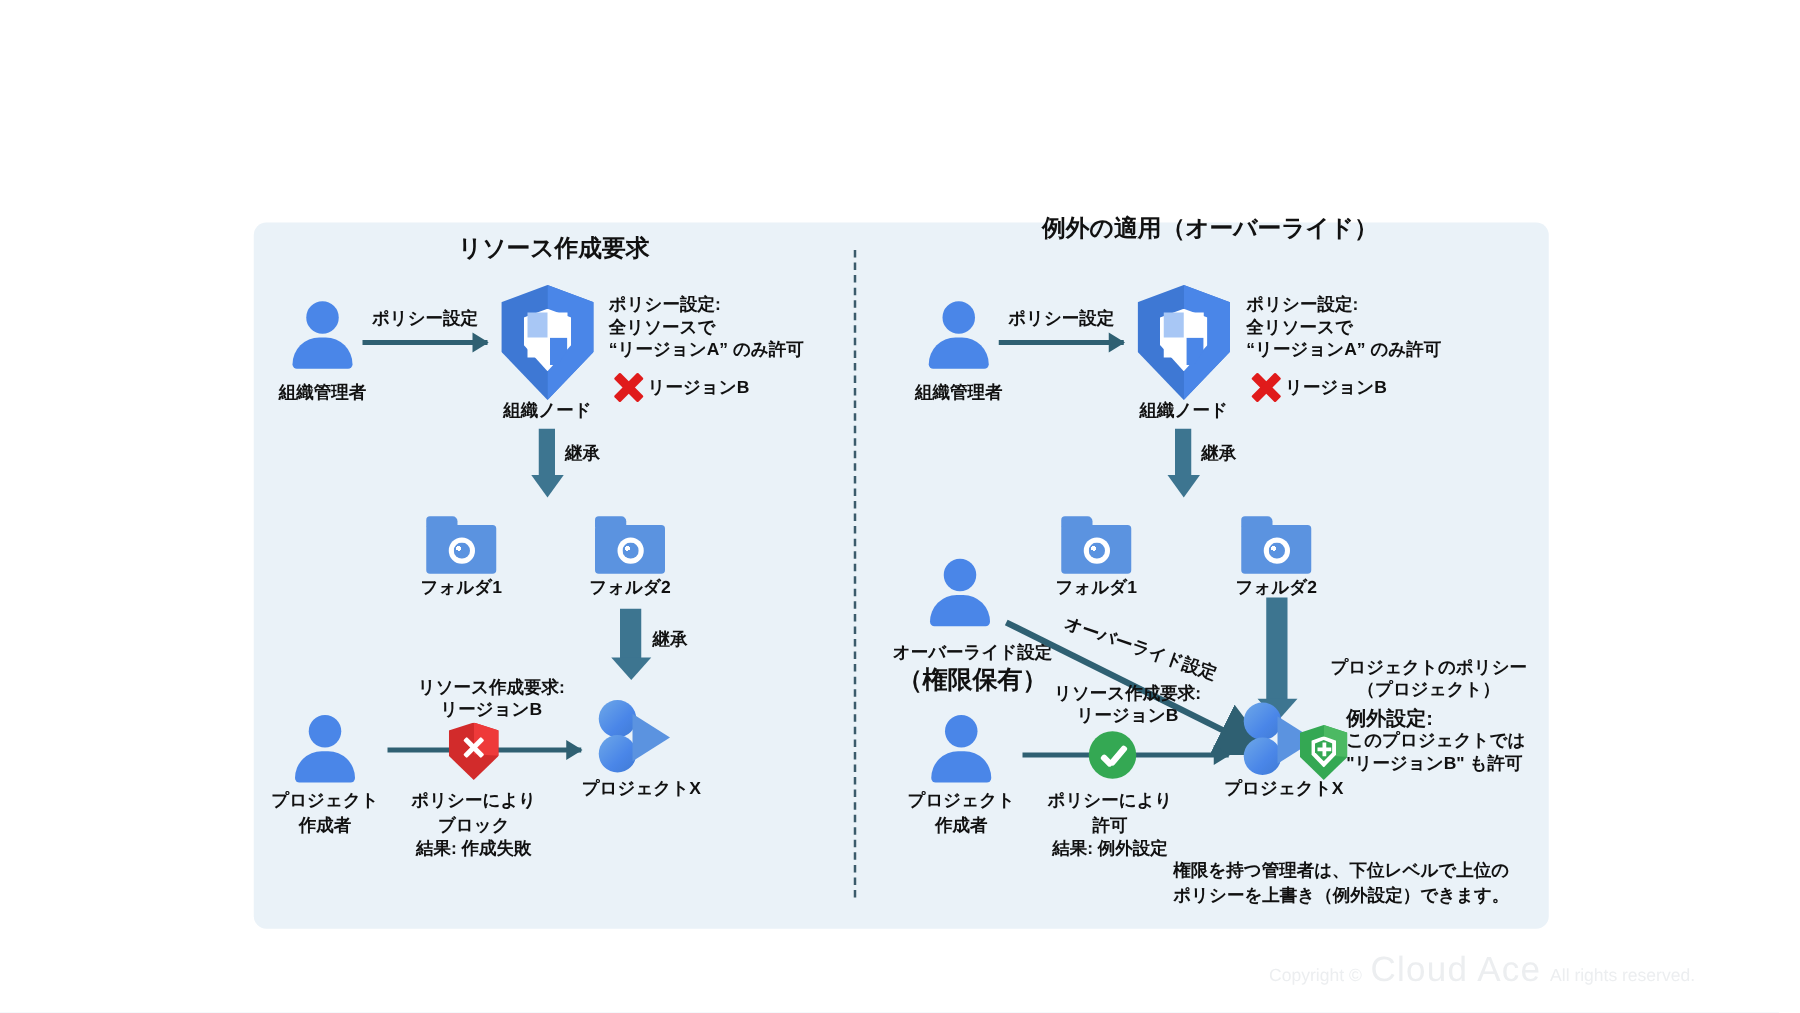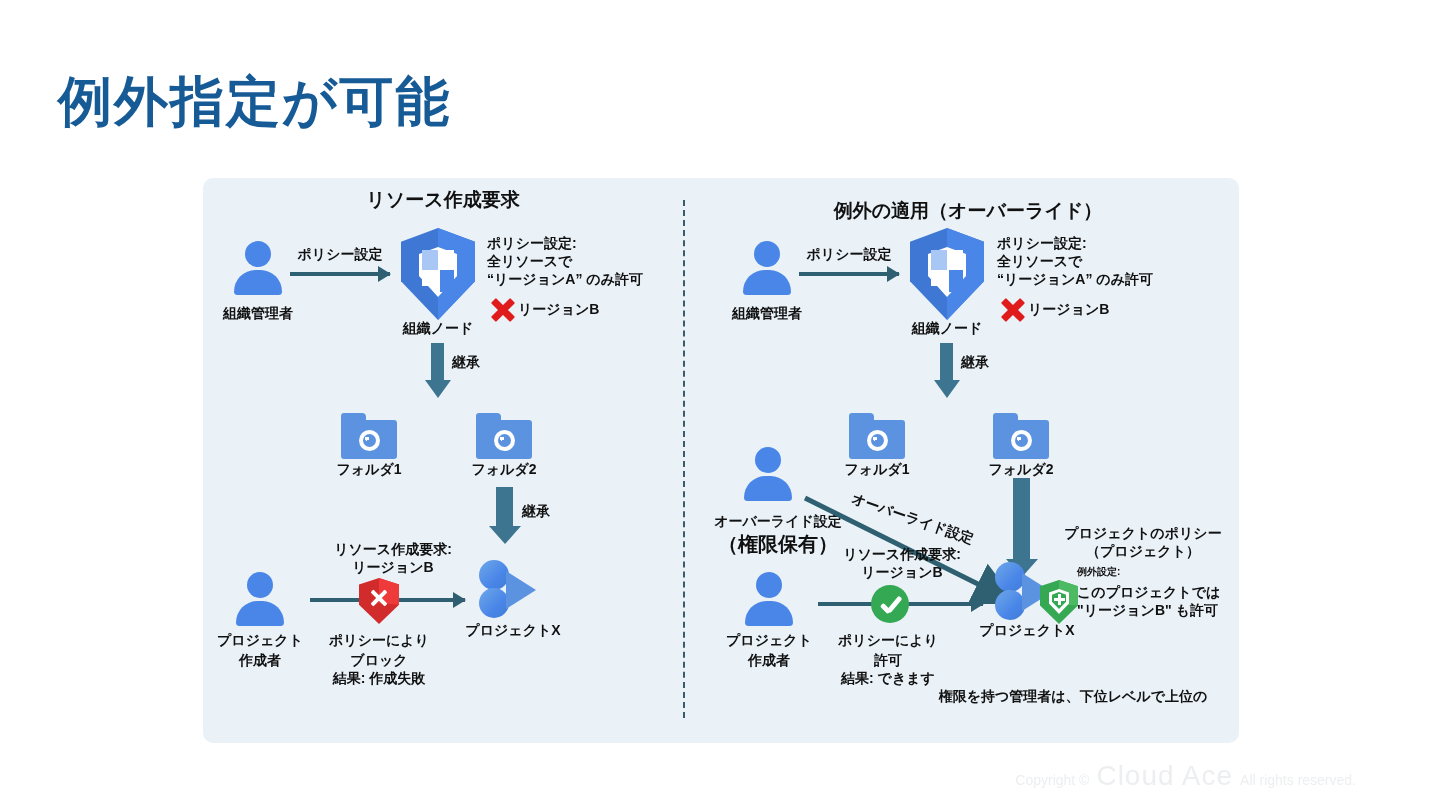--- a/index.html
+++ b/index.html
@@ -199,21 +199,20 @@
     color:#eceef0;white-space:nowrap;
   }
   .footer .small{font-size:14px;}
   .footer .brand{font-size:28px;letter-spacing:1px;}
 </style>
 </head>
 <body>
 
 <div class="slide">
 
-  <div class="slide-title">例外指定が可能</div>
 
   <div class="panel"></div>
   <div class="divider"></div>
 
   <div class="hdr t" style="left:253px;top:188px;width:380px;">リソース作成要求</div>
 
   <div class="person" style="left:231px;top:241px;width:54px;height:56px;">
     <div class="head"></div>
       <div class="body"></div>
   </div>
@@ -285,21 +284,21 @@
   <div class="t c" style="left:303px;top:652px;width:152px;font-size:14px;">ブロック</div>
   <div class="t c" style="left:303px;top:670px;width:152px;font-size:14px;">結果: 作成失敗</div>
 
   <div class="project" style="left:479px;top:560px;">
     <div class="dot1"></div>
       <div class="dot2"></div>
       <div class="tri"></div>
   </div>
   <div class="t c" style="left:448px;top:622px;width:130px;font-size:14px;">プロジェクトX</div>
 
-  <div class="hdr t" style="left:768px;top:199px;width:400px;">例外の適用（オーバーライド）</div>
+  <div class="hdr t" style="left:768px;top:172px;width:400px;">例外の適用（オーバーライド）</div>
 
   <div class="person" style="left:740px;top:241px;width:54px;height:56px;">
     <div class="head"></div>
       <div class="body"></div>
   </div>
   <div class="t c" style="left:707px;top:305px;width:120px;font-size:14px;">組織管理者</div>
 
   <div class="t c" style="left:794px;top:246px;width:110px;font-size:14px;">ポリシー設定</div>
   <div class="arrow-right" style="left:799px;top:272px;width:100px;"></div>
 
@@ -371,44 +370,45 @@
   <div class="t c" style="left:817px;top:564px;width:170px;font-size:14px;">リージョンB</div>
 
   <div class="arrow-right" style="left:818px;top:602px;width:165px;"></div>
 
   <div class="check" style="left:871px;top:585px;">
     <div class="c1"></div>
       <div class="c2"></div>
   </div>
   <div class="t c" style="left:812px;top:632px;width:152px;font-size:14px;">ポリシーにより</div>
   <div class="t c" style="left:812px;top:652px;width:152px;font-size:14px;">許可</div>
-  <div class="t c" style="left:812px;top:670px;width:152px;font-size:14px;">結果: できます</div>
+  <div class="t c" style="left:812px;top:670px;width:152px;font-size:14px;">結果: 例外設定</div>
 
   <div class="project" style="left:995px;top:562px;">
     <div class="dot1"></div>
       <div class="dot2"></div>
       <div class="tri"></div>
   </div>
   <div class="shield-green" style="left:1040px;top:580px;">
     <div class="bg"></div>
       <div class="bg2"></div>
       <div class="inner"></div>
       <div class="i2"></div>
     <div class="plus-v"></div>
       <div class="plus-h"></div>
   </div>
   <div class="t c" style="left:962px;top:622px;width:130px;font-size:14px;">プロジェクトX</div>
 
   <div class="t c" style="left:1043px;top:525px;width:200px;font-size:14px;">プロジェクトのポリシー</div>
   <div class="t c" style="left:1043px;top:543px;width:200px;font-size:14px;">（プロジェクト）</div>
-  <div class="t l" style="left:1077px;top:566px;font-size:10px;">例外設定:</div>
+  <div class="t l" style="left:1077px;top:566px;font-size:16px;">例外設定:</div>
   <div class="t l" style="left:1077px;top:584px;font-size:14px;">このプロジェクトでは</div>
   <div class="t l" style="left:1077px;top:602px;font-size:14px;">"リージョンB" も許可</div>
 
   <div class="t c" style="left:903px;top:688px;width:340px;font-size:14px;">権限を持つ管理者は、下位レベルで上位の</div>
+  <div class="t c" style="left:903px;top:708px;width:340px;font-size:14px;">ポリシーを上書き（例外設定）できます。</div>
 
   <div class="footer">
     <span class="small">Copyright ©</span>
     <span class="brand">Cloud Ace</span>
     <span class="small">All rights reserved.</span>
   </div>
 
 </div>
 
 </body></html>

